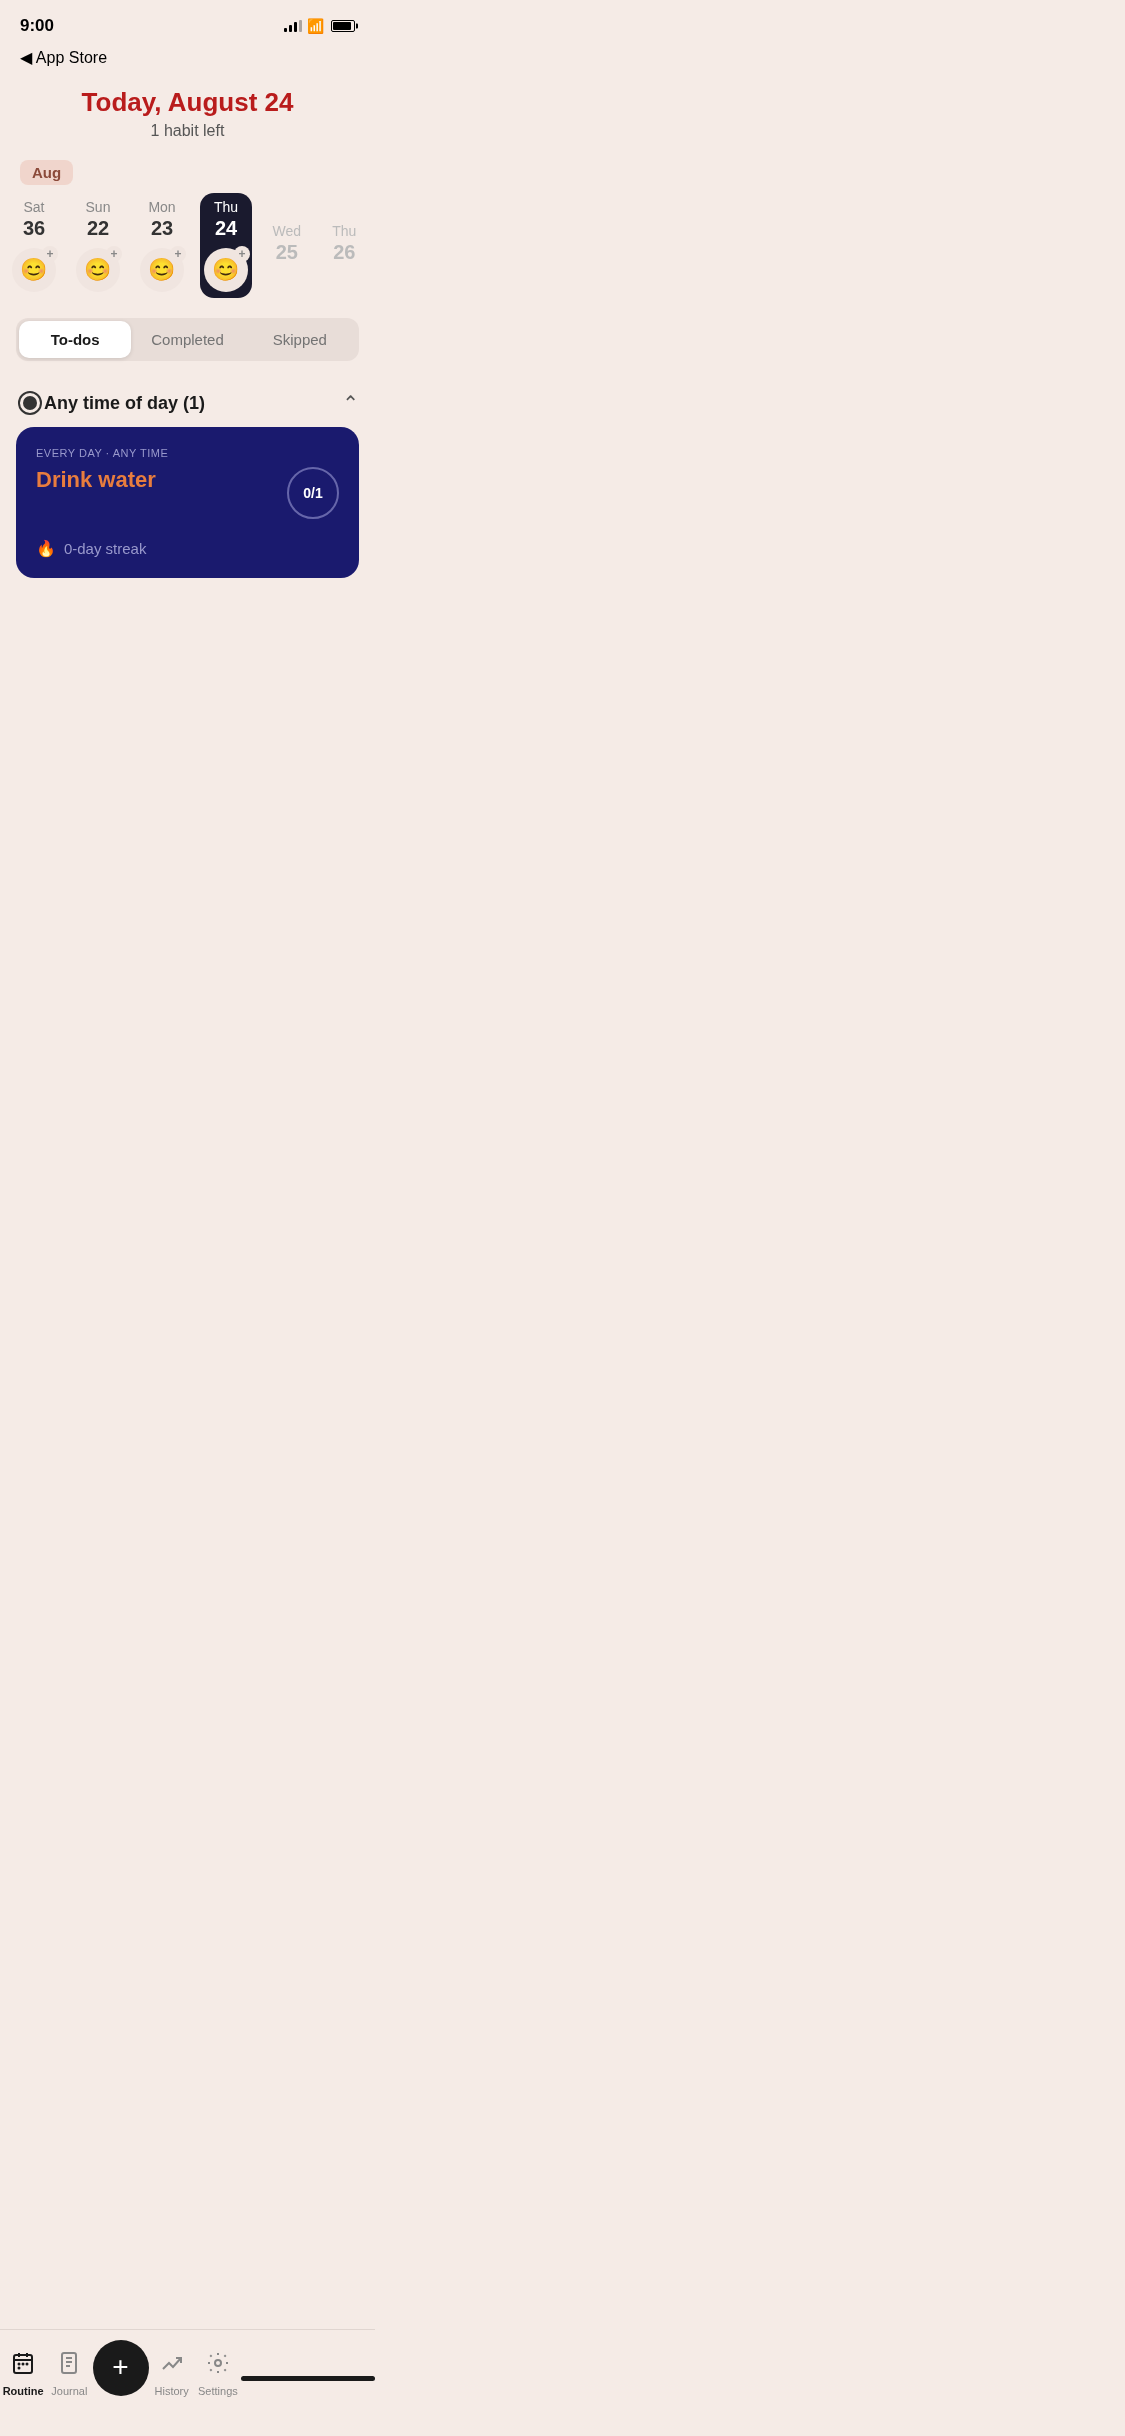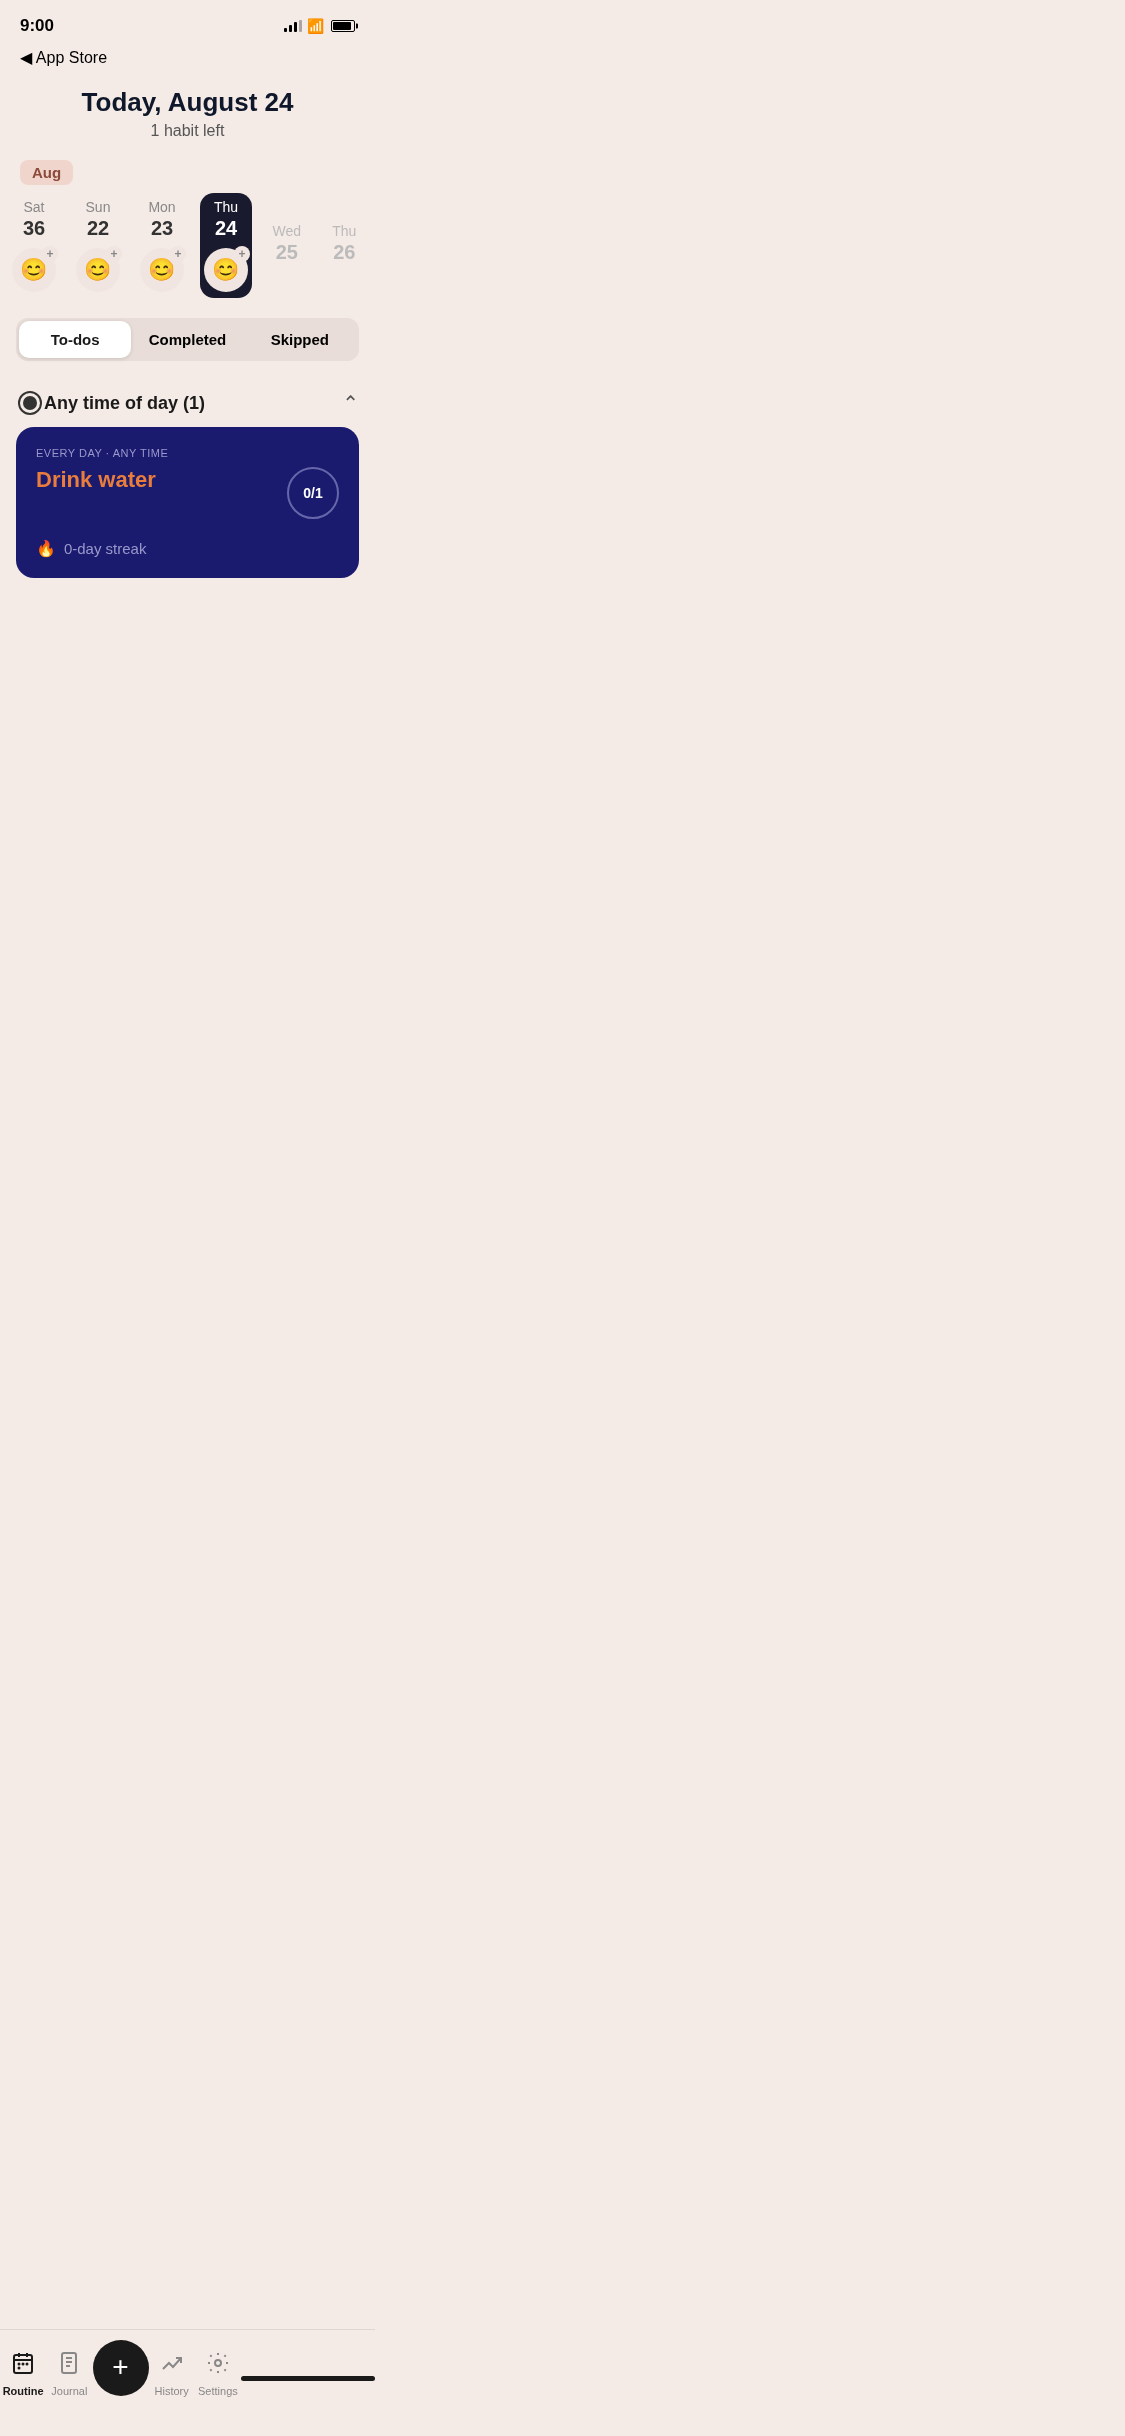--- a/index.html
+++ b/index.html
@@ -84,21 +84,21 @@
     }
 
     
     .header {
       text-align: center;
       padding: 16px 20px 12px;
     }
     .header-date {
       font-size: 26px;
       font-weight: 700;
-      color: #0f172a;
+      color: #b91c1c;
       margin-bottom: 4px;
     }
     .header-subtitle {
       font-size: 16px;
       color: #555;
     }
 
     
     .month-label {
       margin: 8px 20px 4px;
@@ -191,22 +191,22 @@
       border-radius: 12px;
       display: flex;
       padding: 3px;
     }
     .tab {
       flex: 1;
       text-align: center;
       padding: 10px 4px;
       border-radius: 10px;
       font-size: 15px;
-      font-weight: 700;
-      color: #000000;
+      font-weight: 400;
+      color: #737373;
       cursor: pointer;
     }
     .tab.active {
       background: #fff;
       color: #1a1a1a;
       font-weight: 600;
       box-shadow: 0 1px 4px rgba(0,0,0,0.12);
     }
 
     

